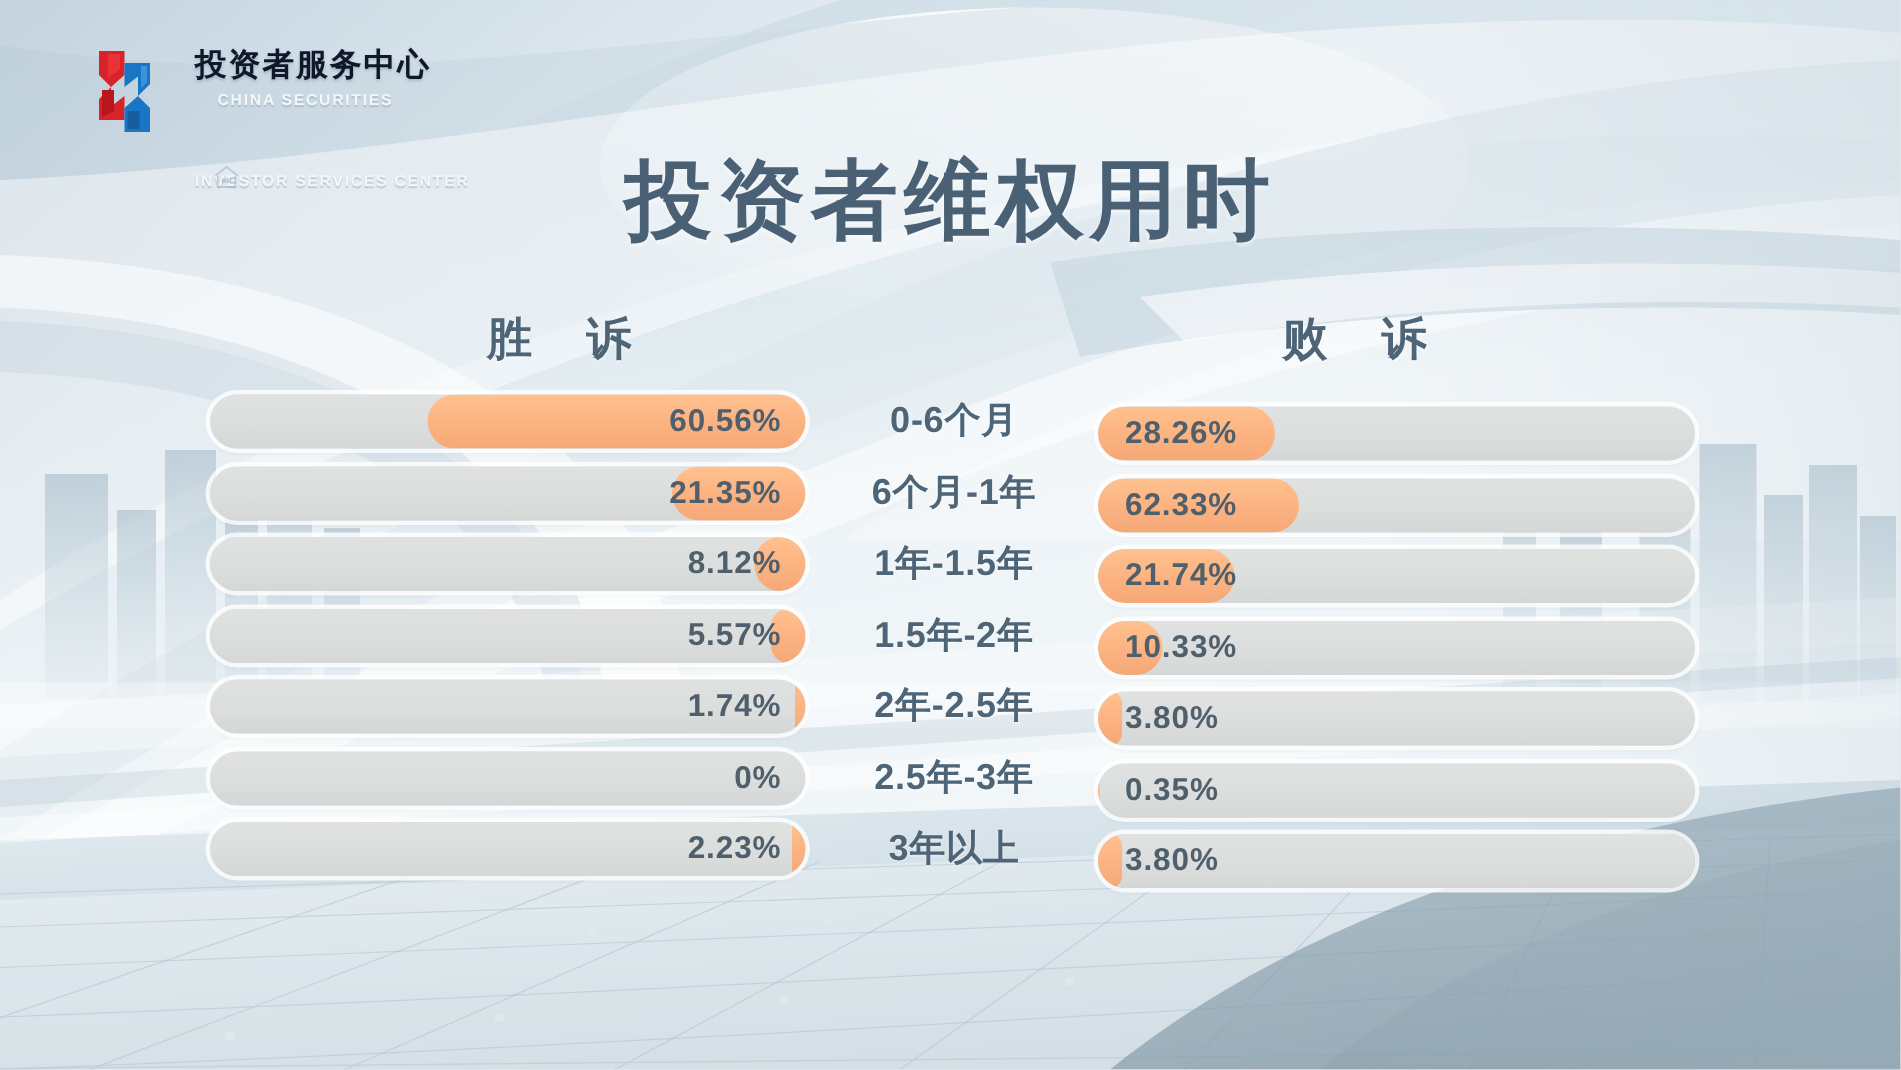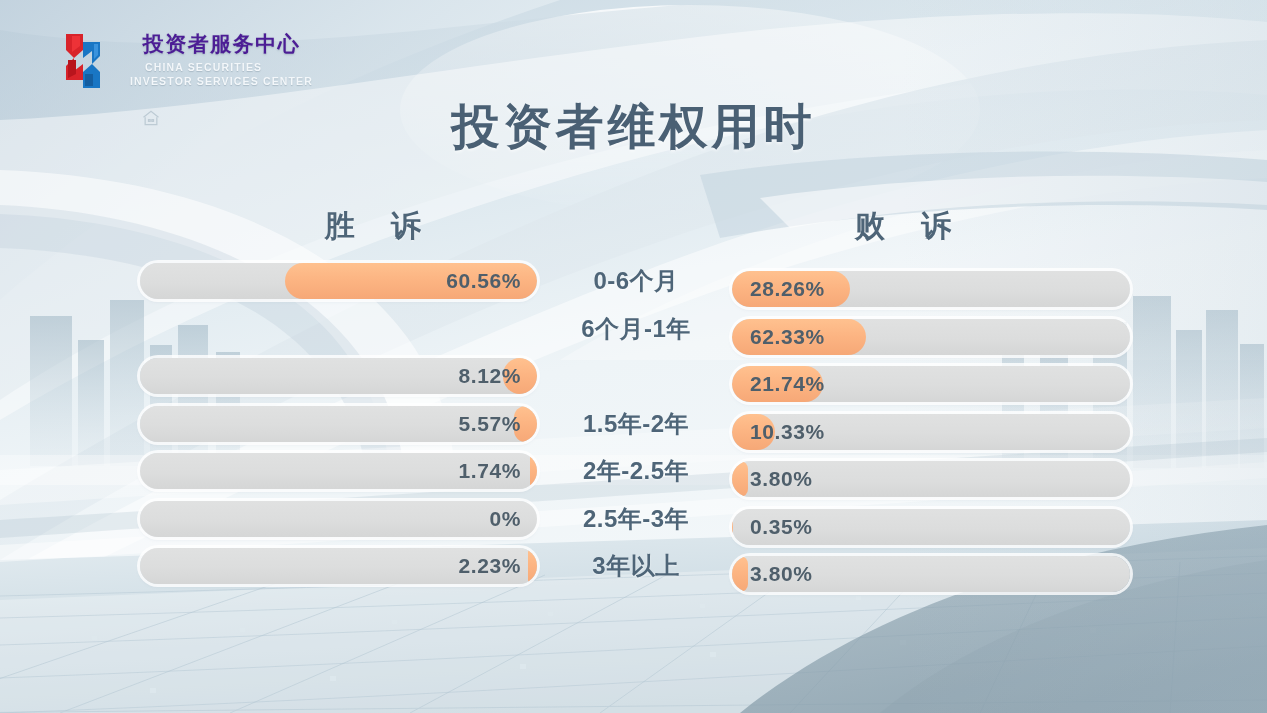--- a/index.html
+++ b/index.html
@@ -15,40 +15,41 @@
   #bg svg { display:block; width:1267px; height:713px; }
 
   
   .brand {
     position:absolute; left:52px; top:28px; z-index:6;
     display:flex; align-items:flex-start; gap:16px;
   }
   .brand-logo { width:62px; height:62px; flex:0 0 auto; margin-top:2px; }
   .brand-text { padding-top:4px; }
   .brand-cn {
-    font-size:21px; font-weight:bold; color:#4c1d95; letter-spacing:1.5px;
-    line-height:1.15; text-shadow:0 1px 2px rgba(120,140,155,.45);text-align:center;
+    font-size:21px; font-weight:bold; color:#0f172a; letter-spacing:1.5px;
+    line-height:1.15; text-shadow:0 1px 2px rgba(120,140,155,.45);
   }
   .brand-en1, .brand-en2 {
     font-size:10.5px; color:#f3f7fa; letter-spacing:1.15px;
     line-height:1.32; font-weight:bold;
     text-shadow:0 1px 1px rgba(120,140,155,.4);
+    margin-top:40px;
   }
   .brand-en1 { margin-top:5px;margin-left:15px; }
 
   .house-icon {
     position:absolute; left:141px; top:108px; z-index:6;
     width:20px; height:20px; opacity:.55;
   }
 
   
   .page-title {
     position:absolute; left:0; right:0; top:95px; z-index:6;
     text-align:center;
-    font-size:48px; font-weight:bold; color:#4a6074;
+    font-size:58px; font-weight:bold; color:#4a6074;
     letter-spacing:4px;
     text-shadow:0 2px 3px rgba(255,255,255,.55);
   }
 
   
   .col-head {
     position:absolute; z-index:6; top:206px;
     font-size:30px; font-weight:bold; color:#4e6578;
     letter-spacing:14px; text-indent:14px;
     text-shadow:0 1px 2px rgba(255,255,255,.6);
@@ -281,31 +282,36 @@
         <div class="fill" style="width: 252.444px;"></div>
         <div class="val">60.56%</div>
       </div>
       <div class="cat">0-6个月</div>
       <div class="track right">
         <div class="fill" style="width: 117.802px;"></div>
         <div class="val">28.26%</div>
       </div>
     </div>
     <div class="row" style="top: 310.5px;">
+      <div class="track left">
+        <div class="fill" style="width: 88.9975px;"></div>
+        <div class="val">21.35%</div>
+      </div>
       <div class="cat">6个月-1年</div>
       <div class="track right">
         <div class="fill" style="width: 133.684px;"></div>
         <div class="val">62.33%</div>
       </div>
     </div>
     <div class="row" style="top: 358px;">
       <div class="track left">
         <div class="fill" style="width: 33.8482px;"></div>
         <div class="val">8.12%</div>
       </div>
+      <div class="cat">1年-1.5年</div>
       <div class="track right">
         <div class="fill" style="width: 90.6232px;"></div>
         <div class="val">21.74%</div>
       </div>
     </div>
     <div class="row" style="top: 405.5px;">
       <div class="track left">
         <div class="fill" style="width: 23.2185px;"></div>
         <div class="val">5.57%</div>
       </div>

